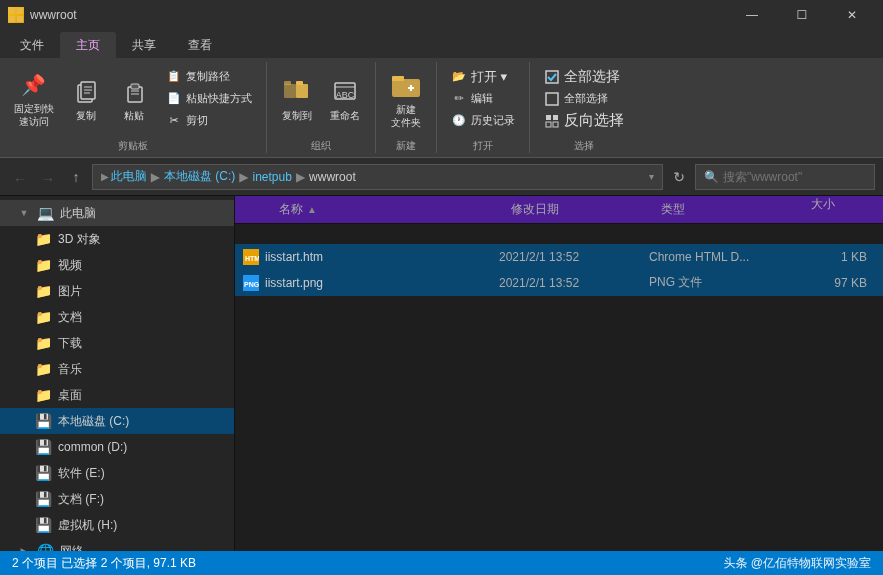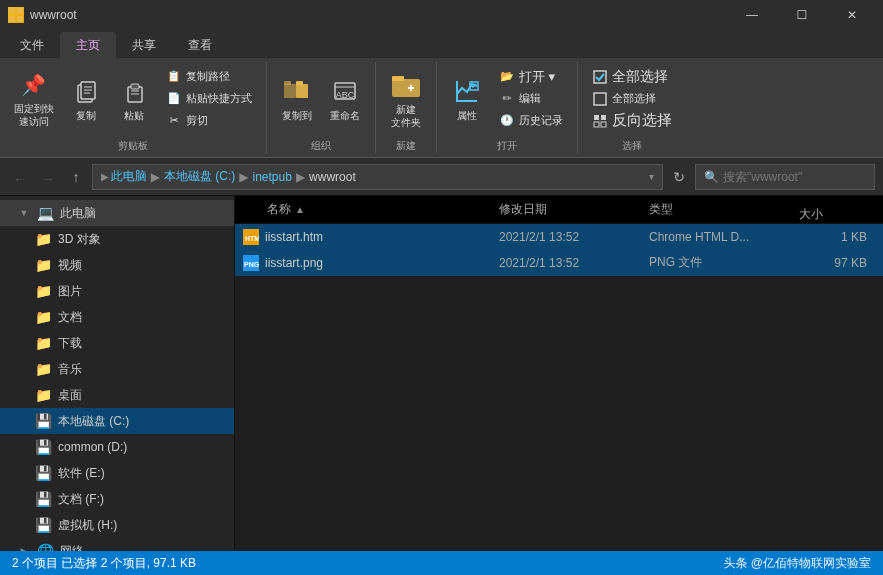--- a/index.html
+++ b/index.html
@@ -300,25 +300,26 @@
     
     .file-list {
       flex: 1;
       background: #1e1e1e;
       display: flex;
       flex-direction: column;
       overflow: hidden;
     }
     .file-list-header {
       height: 28px;
-      background: #000000;
+      background: #4c1d95;
       display: flex;
       align-items: center;
       border-bottom: 1px solid #111;
       flex-shrink: 0;
+      padding-left: 12px;
     }
     .file-col-name {
       width: 260px;
       padding-left: 32px;
       font-size: 12px;
       color: #aaa;
       display: flex;
       align-items: center;
       cursor: pointer;
       height: 100%;
@@ -341,29 +342,30 @@
       align-items: center;
       cursor: pointer;
       height: 100%;
       padding-left: 4px;
     }
     .file-col-size {
       flex: 1;
       font-size: 12px;
       color: #aaa;
       display: flex;
-      align-items: flex-end;
+      align-items: flex-start;
       cursor: pointer;
       height: 100%;
       padding-left: 4px;
     }
     .col-arrow { color: #888; font-size: 10px; margin-left: 4px; }
     .file-list-body {
       flex: 1;
       overflow-y: auto;
+      margin-top: 20px;
     }
     .file-list-body::-webkit-scrollbar { width: 8px; }
     .file-list-body::-webkit-scrollbar-track { background: #1e1e1e; }
     .file-list-body::-webkit-scrollbar-thumb { background: #444; }
     .file-row {
       height: 26px;
       display: flex;
       align-items: center;
       cursor: pointer;
       border-bottom: 1px solid transparent;
@@ -556,31 +558,20 @@
           </svg>
         </div>
         <div style="font-size:10px; text-align:center; line-height:1.3;">新建<br>文件夹</div>
       </div>
     </div>
     <div class="ribbon-group-label">新建</div>
   </div>
 
   <div class="ribbon-group">
     <div class="ribbon-group-items">
-      <div class="ribbon-btn">
-        <div class="ribbon-btn-icon">
-          <svg width="30" height="30" viewBox="0 0 30 30">
-            <polyline points="5,5 5,25 25,25" fill="none" stroke="#4fc3f7" stroke-width="2"></polyline>
-            <polyline points="5,18 10,12 15,16 20,8 25,10" fill="none" stroke="#4fc3f7" stroke-width="2"></polyline>
-            <rect x="18" y="6" width="8" height="8" fill="none" stroke="#4fc3f7" stroke-width="1.5"></rect>
-            <polyline points="19,9 21,11 24,8" fill="none" stroke="#4fc3f7" stroke-width="1.5"></polyline>
-          </svg>
-        </div>
-        <div style="font-size:10px;">属性</div>
-      </div>
       <div class="ribbon-col">
         <div class="ribbon-btn-small">
           <div class="ribbon-btn-small-icon" style="font-size:11px;">📂</div>
           <span style="font-size:13px;">打开 ▾</span>
         </div>
         <div class="ribbon-btn-small">
           <div class="ribbon-btn-small-icon" style="font-size:11px;">✏</div>
           <span style="font-size:11px;">编辑</span>
         </div>
         <div class="ribbon-btn-small">

